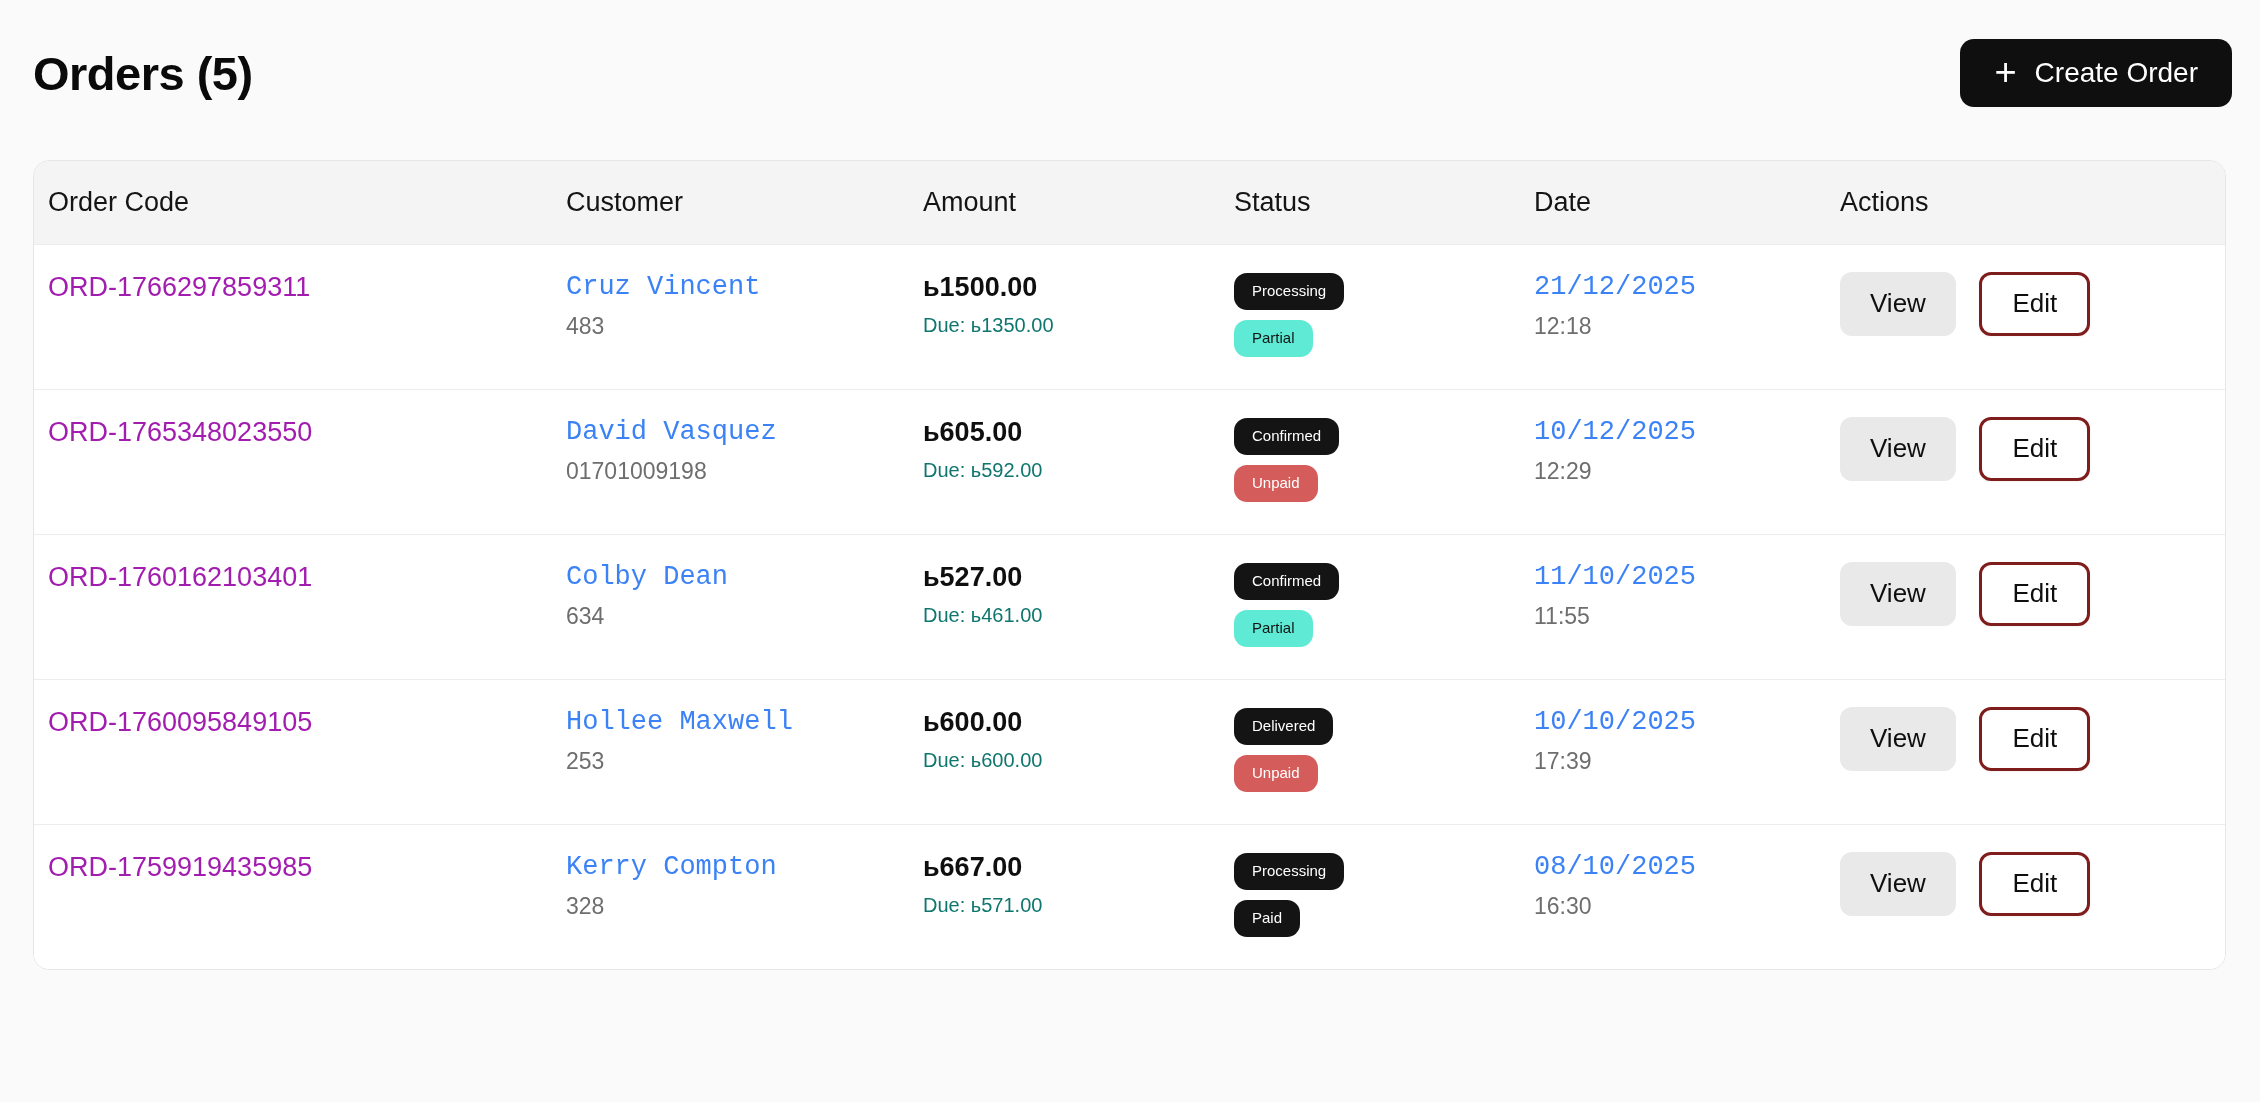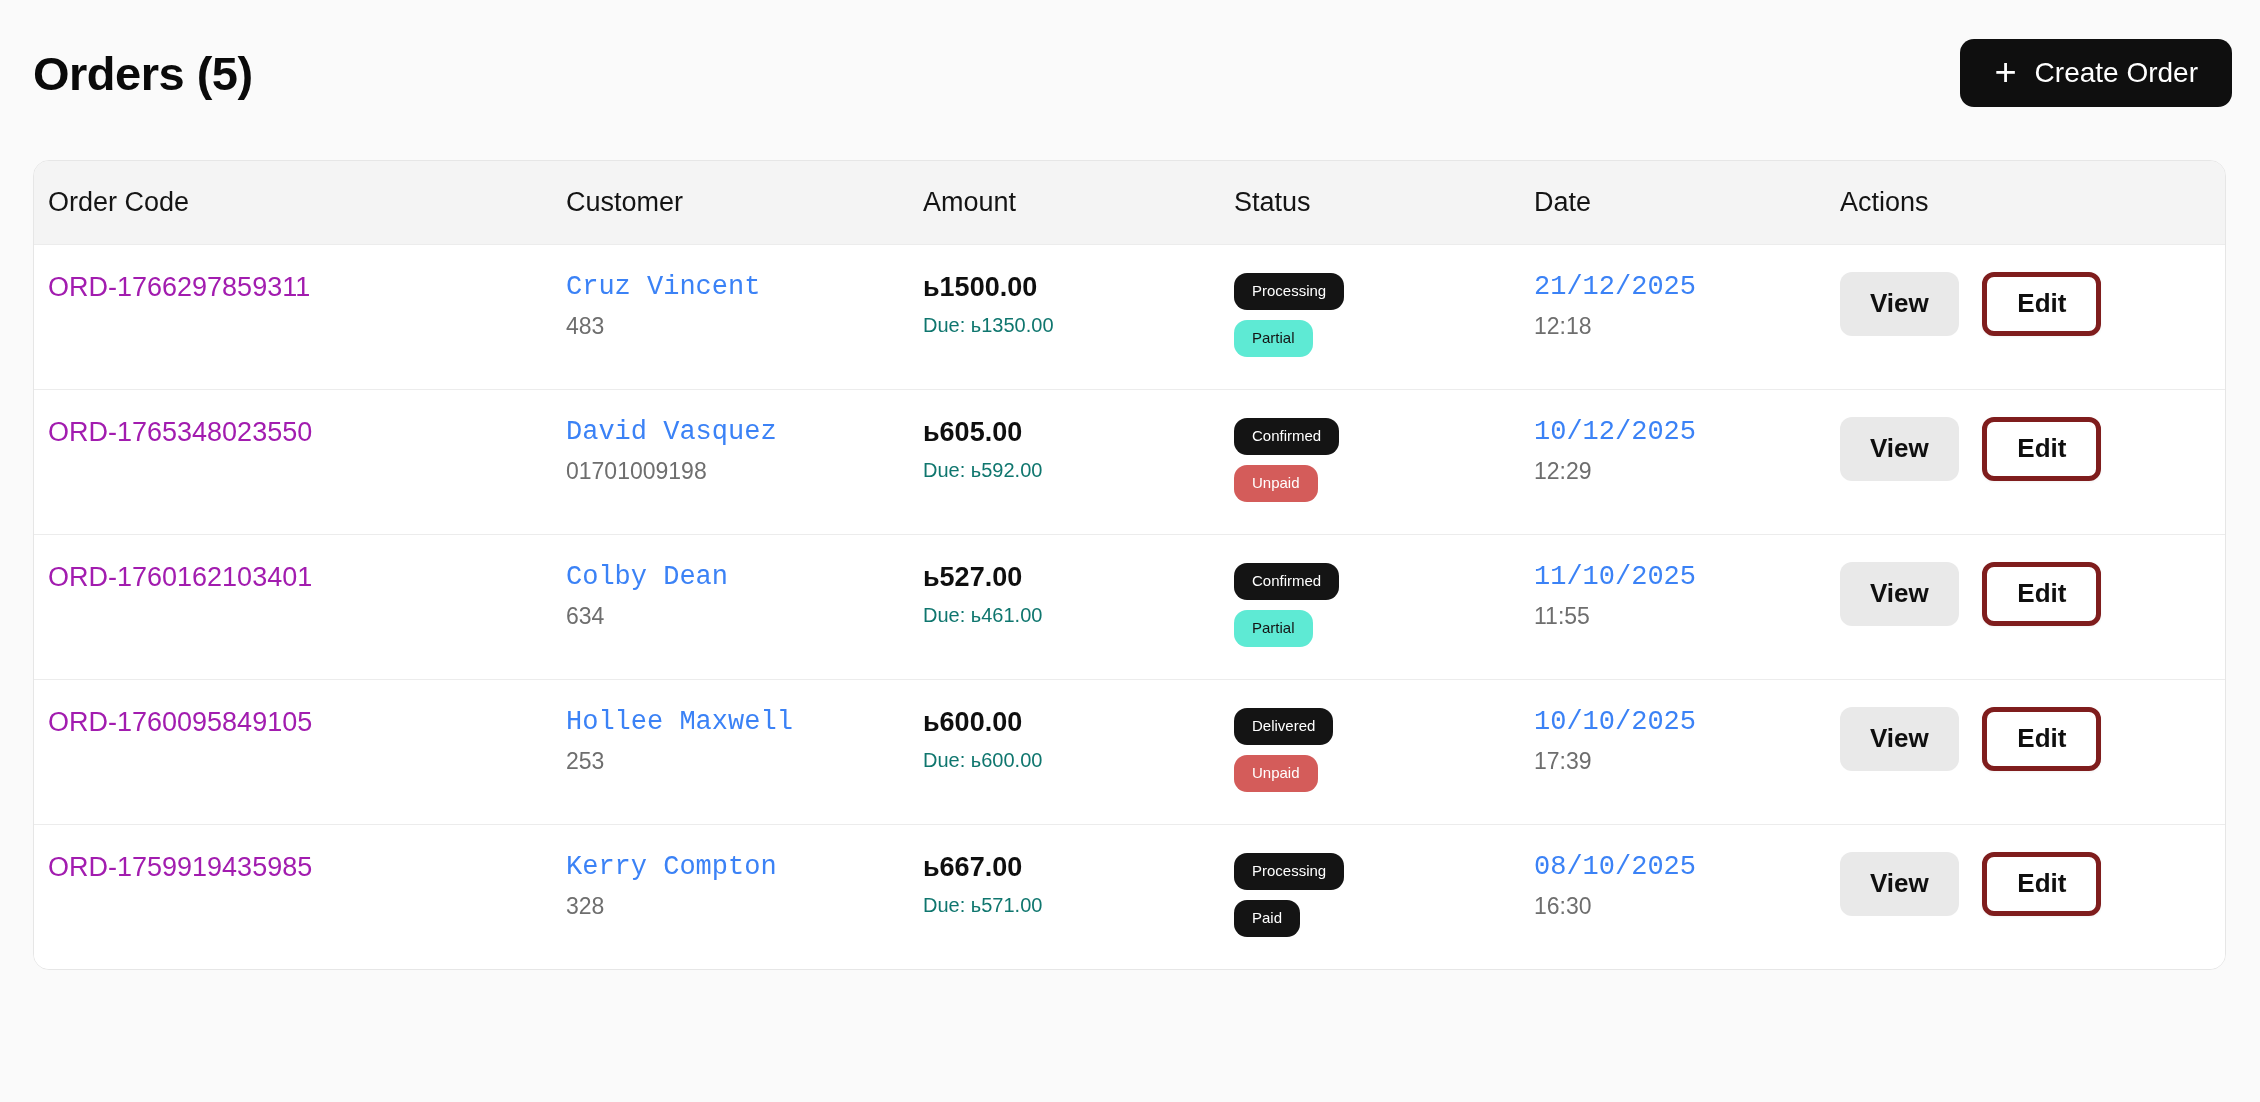--- a/index.html
+++ b/index.html
@@ -97,30 +97,30 @@
     border-radius: 13px;
     font-weight: 400;
   }
   .pill--black { background: #141414; color: #ffffff; }
   .pill--gray  { background: #5eead4; color: #141414; }
   .pill--red   { background: #d45c5a; color: #ffffff; }
 
   .btn {
     font-family: inherit;
     font-size: 26px;
-    font-weight: 700;
+    font-weight: 400;
     color: #0f0f0f;
     border-radius: 12px;
     height: 64px;
     padding: 0 30px;
     cursor: pointer;
     vertical-align: top;
   }
   .btn-view { background: #e9e9e9; border: none; margin-right: 16px; }
-  .btn-edit { background: #ffffff; border: 5px solid #7f1d1d; box-shadow: 0 1px 3px rgba(0,0,0,0.05); }
+  .btn-edit { background: #ffffff; border: 3px solid #7f1d1d; box-shadow: 0 1px 3px rgba(0,0,0,0.05); }
 </style>
 </head>
 <body>
 
 <div class="page">
 
   <header class="topbar">
     <h1 class="page-title">Orders (5)</h1>
     <button class="create-btn">
       <span class="plus-glyph">+</span>

